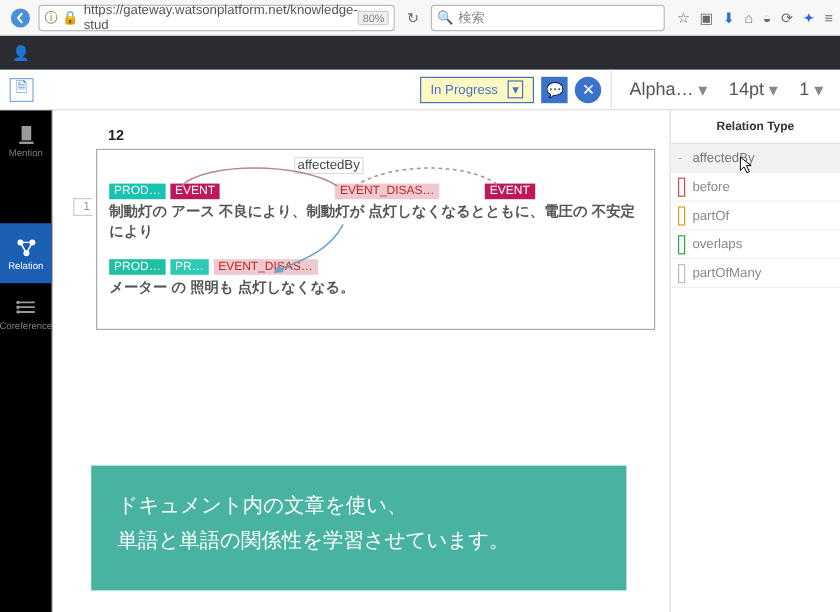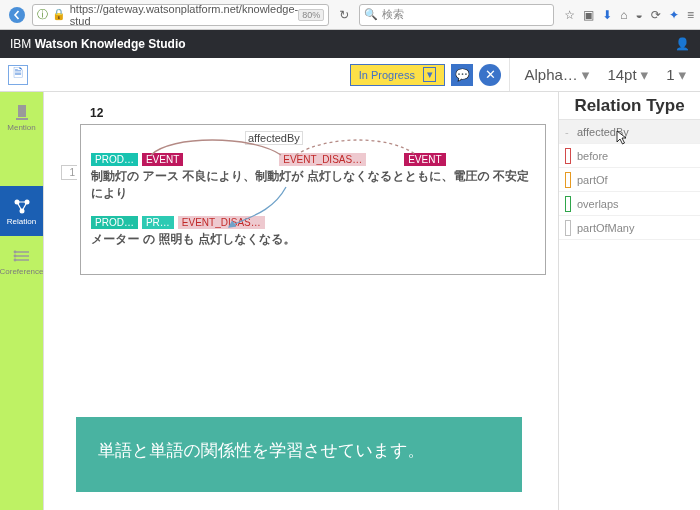--- a/index.html
+++ b/index.html
@@ -19,32 +19,32 @@
 
   
   .app-header { height: 28px; background: #2a2c31; color: #fff; display: flex; align-items: center; padding: 0 10px; font-size: 12px; justify-content: space-between; }
   .app-header b { font-weight: 600; }
   .app-header .person { color: #aaa; }
 
   
   .toolbar { height: 34px; border-bottom: 1px solid #ddd; display: flex; align-items: center; padding: 0 8px; gap: 6px; }
   .tb-doc { width: 20px; height: 20px; border: 1px solid #7aa9e6; color: #3c7dd6; display: flex; align-items: center; justify-content: center; font-size: 12px; }
   .tb-spacer { flex: 1; }
-  .tb-progress { height: 22px; border: 1px solid #4472c4; color: #4472c4; display: flex; align-items: center; padding: 0 8px; font-size: 11px; gap: 4px; background: #fde047; }
+  .tb-progress { height: 22px; border: 1px solid #4472c4; color: #4472c4; display: flex; align-items: center; padding: 0 8px; font-size: 11px; gap: 4px; background: #fef9c3; }
   .tb-progress .caret { border: 1px solid #4472c4; padding: 0 3px; margin-left: 4px; }
   .tb-sq { width: 22px; height: 22px; display: flex; align-items: center; justify-content: center; color: #fff; }
   .tb-blue { background: #3a73c9; }
   .tb-close { background: #3a73c9; border-radius: 50%; font-size: 13px; }
   .tb-divider { width: 1px; height: 100%; background: #e4e4e4; margin: 0 2px; }
   .sel { display: flex; align-items: center; gap: 4px; color: #555; font-size: 15px; padding: 0 6px; }
   .sel .caret2 { color: #888; }
 
   
   .main { display: flex; height: calc(510px - 30px - 28px - 34px); position: relative; }
-  .side { width: 44px; background: #bef264; border-right: 1px solid #ddd; display: flex; flex-direction: column; }
+  .side { width: 44px; background: #000000; border-right: 1px solid #ddd; display: flex; flex-direction: column; }
   .side-item { height: 50px; display: flex; flex-direction: column; align-items: center; justify-content: center; gap: 2px; color: #7d7d7d; font-size: 8px; }
   .side-item.active { background: #1b5fb3; color: #fff; margin-top: 44px; }
   .side-item svg { width: 20px; height: 18px; }
 
   .center { flex: 1; padding: 8px 12px; position: relative; overflow: hidden; }
   .docnum { font-weight: 600; margin: 6px 0 4px 34px; color: #222; }
   .doc { border: 1px solid #aaa; background: #fff; padding: 28px 10px 12px 10px; margin-left: 24px; position: relative; }
   .linenum { position: absolute; left: -20px; top: 40px; width: 16px; text-align: right; color: #999; font-size: 10px; border: 1px solid #ccc; border-right: none; background: #fff; padding: 1px 2px; }
 
   .rel-label { position: absolute; top: 6px; left: 164px; font-size: 11px; color: #444; background:#fff; padding:0 2px; border:1px solid #ddd; }
@@ -55,21 +55,21 @@
   .tag { font-size: 10px; padding: 1px 4px; color: #fff; white-space: nowrap; }
   .t-prod  { background: #18c3b0; }
   .t-event { background: #be185d; }
   .t-evdis { background: #eec9cf; color: #c02828; }
   .t-loca  { background: #1fc1a5; }
   .t-pr    { background: #2dcab3; }
   .sentence { font-size: 12px; color: #555; margin-bottom: 14px; font-weight: bold; }
 
   
   .right { width: 142px; border-left: 1px solid #ddd; display: flex; flex-direction: column; }
-  .right-h { height: 28px; display: flex; align-items: center; justify-content: center; font-weight: 600; font-size: 17px; border-bottom: 1px solid #e4e4e4; color: #333; }
+  .right-h { height: 28px; display: flex; align-items: center; justify-content: center; font-weight: 600; font-size: 10px; border-bottom: 1px solid #e4e4e4; color: #333; }
   .rt-item { height: 24px; display: flex; align-items: center; gap: 6px; padding: 0 6px; font-size: 11px; color: #888; border-bottom: 1px solid #f0f0f0; position: relative; }
   .rt-item.sel-item { background: #f2f2f2; color: #777; }
   .rt-sw { width: 6px; height: 16px; }
   .sw-red    { border: 1px solid #d24a4a; }
   .sw-green  { border: 1px solid #2fa54a; }
   .sw-orange { border: 1px solid #e69a22; }
   .sw-gray   { border: 1px solid #bdbdbd; }
   .rt-dash   { color: #bbb; width: 6px; }
   .cursor { position: absolute; left: 56px; top: 10px; pointer-events: none; }
 
@@ -103,23 +103,20 @@
     <span class="blue">⬇</span>
     <span>⌂</span>
     <span>◒</span>
     <span>⟳</span>
     <span class="blue">✦</span>
     <span>≡</span>
   </div>
 </div>
 
 <div class="app-header">
-  <div>
-    <span>IBM </span><b>Watson Knowledge Studio</b>
-  </div>
   <span class="person">👤</span>
 </div>
 
 <div class="toolbar">
   <div class="tb-doc">🗎</div>
   <div class="tb-spacer"></div>
   <div class="tb-progress">
     <span>In Progress</span>
     <span class="caret">▾</span>
   </div>
@@ -231,16 +228,17 @@
       <span class="rt-sw sw-green"></span>
       <span>overlaps</span>
     </div>
     <div class="rt-item">
       <span class="rt-sw sw-gray"></span>
       <span>partOfMany</span>
     </div>
   </div>
 
   <div class="overlay">
+    <div>ドキュメント内の文章を使い、</div>
     <div>単語と単語の関係性を学習させています。</div>
   </div>
 
 </div>
 
 </body></html>

